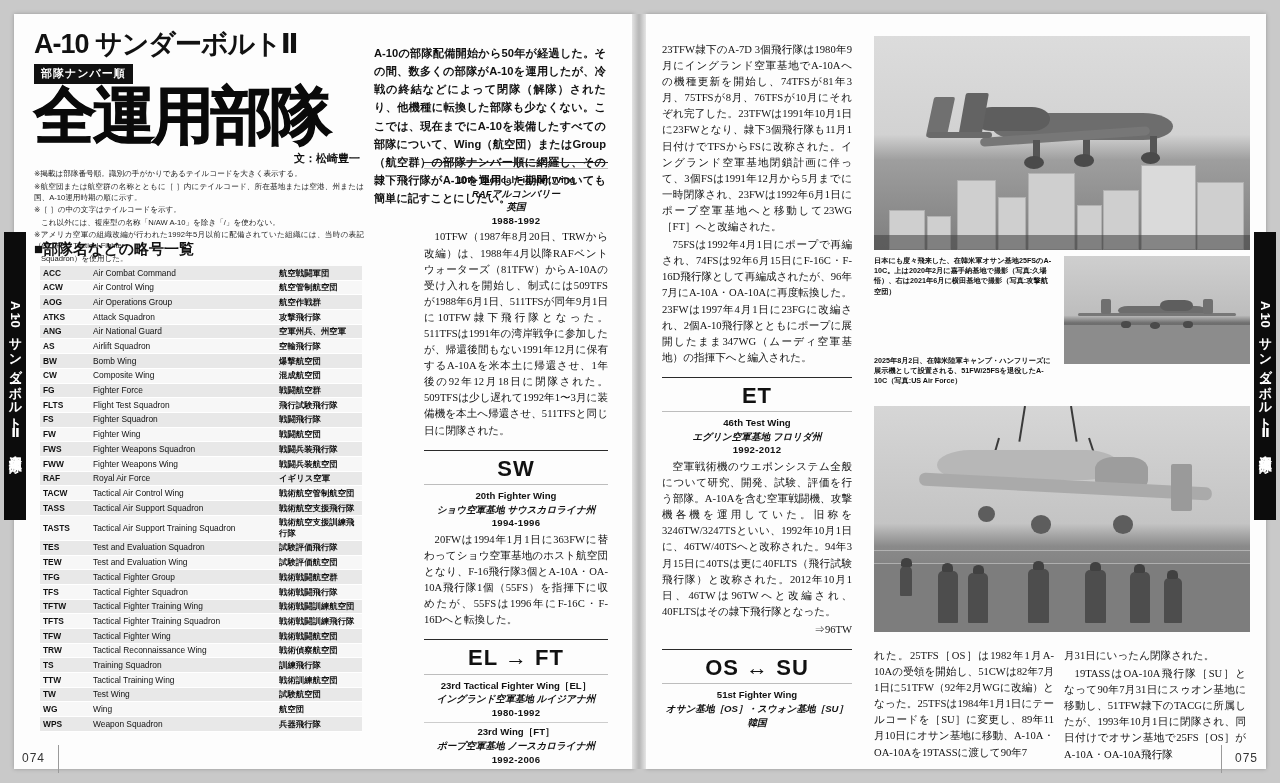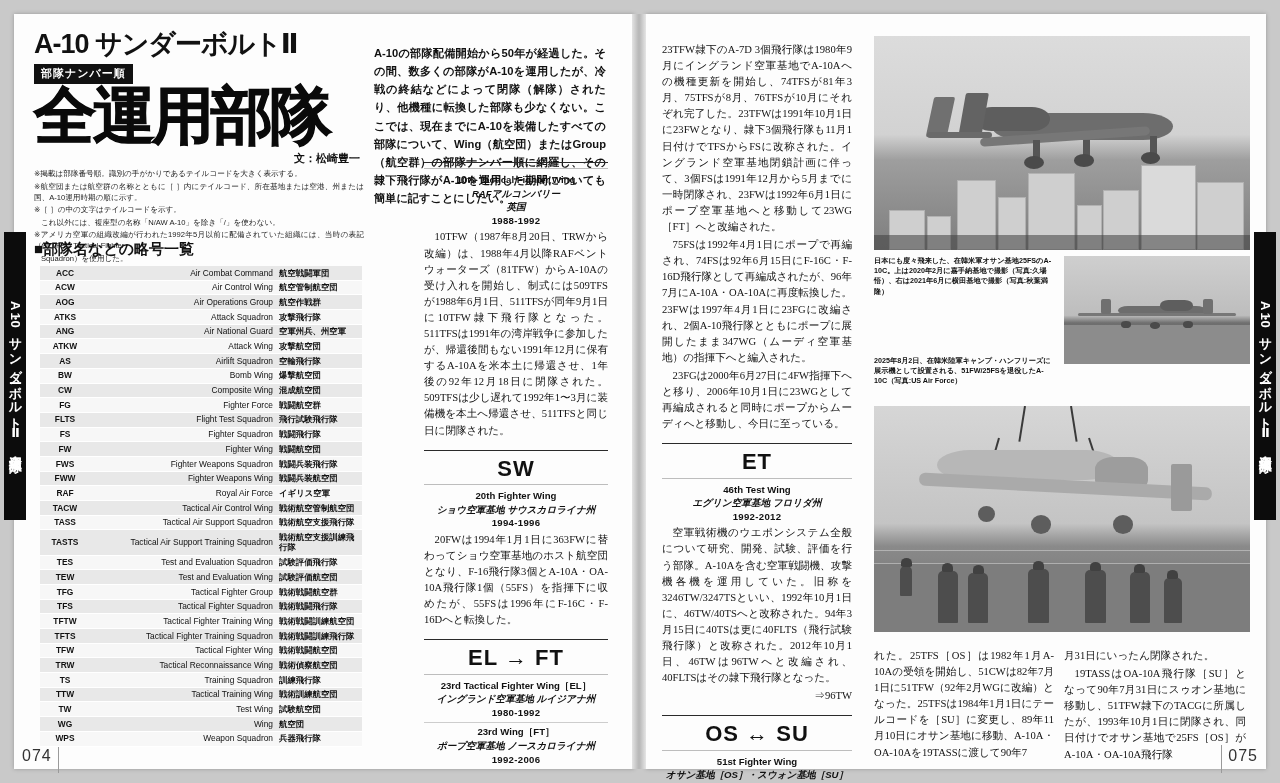--- a/index.html
+++ b/index.html
@@ -36,21 +36,21 @@
     writing-mode:vertical-rl;
     font-size:13px;font-weight:bold;letter-spacing:1px;
     line-height:22px;white-space:nowrap;
   }
   .side-tab-left{left:4px;}
   .side-tab-right{left:1254px;}
 
   
   .folio{
     position:absolute;bottom:18px;
-    font-size:16px;color:#333;letter-spacing:1px;
+    font-size:12px;color:#333;letter-spacing:1px;
   }
   .folio-left{left:22px;}
   .folio-right{right:22px;}
   .folio-rule{
     position:absolute;bottom:10px;width:1px;height:28px;background:#9a9a9a;
   }
   .folio-rule-left{left:58px;}
   .folio-rule-right{right:58px;}
 
   
@@ -99,22 +99,22 @@
   .abbr-table{
     position:absolute;left:40px;top:266px;width:322px;
     border-collapse:collapse;font-size:8.4px;color:#111;
   }
   .abbr-table td{
     padding:1.6px 3px;border-bottom:1px solid #ffffff;
     vertical-align:middle;line-height:1.25;
   }
   .abbr-table tr:nth-child(odd){background:#e8e8e8;}
   .abbr-table tr:nth-child(even){background:#f7f7f7;}
-  .abbr-code{width:44px;font-weight:bold;text-align:center;}
-  .abbr-en{width:180px;text-align:right;}
+  .abbr-code{width:44px;font-weight:bold;}
+  .abbr-en{width:180px;}
   .abbr-ja{text-align:left;font-weight:bold;}
 
   
   .col{position:absolute;font-size:10.3px;color:#111;}
   .col2{left:424px;top:162px;width:184px;}
   .col3{left:662px;top:40px;width:190px;}
   .col4{left:874px;top:646px;width:180px;}
   .col5{left:1064px;top:646px;width:182px;}
 
   .unit-block{margin-bottom:11px;}
@@ -248,25 +248,20 @@
           <td class="abbr-code">ATKS</td>
           <td class="abbr-en">Attack Squadron</td>
           <td class="abbr-ja">攻撃飛行隊</td>
         </tr>
         <tr>
           <td class="abbr-code">ANG</td>
           <td class="abbr-en">Air National Guard</td>
           <td class="abbr-ja">空軍州兵、州空軍</td>
         </tr>
         <tr>
-          <td class="abbr-code">ATKW</td>
-          <td class="abbr-en">Attack Wing</td>
-          <td class="abbr-ja">攻撃航空団</td>
-        </tr>
-        <tr>
           <td class="abbr-code">AS</td>
           <td class="abbr-en">Airlift Squadron</td>
           <td class="abbr-ja">空輸飛行隊</td>
         </tr>
         <tr>
           <td class="abbr-code">BW</td>
           <td class="abbr-en">Bomb Wing</td>
           <td class="abbr-ja">爆撃航空団</td>
         </tr>
         <tr>
@@ -430,21 +425,20 @@
           <div class="ja">ポープ空軍基地 ノースカロライナ州</div>
           <div class="yr">1992-2006</div>
         </div>
       </div>
     </div>
 
   <div class="col col3" id="col3">
       <div class="unit-block">
         <p class="body-p cont">23TFW隷下のA-7D 3個飛行隊は1980年9月にイングランド空軍基地でA-10Aへの機種更新を開始し、74TFSが81年3月、75TFSが8月、76TFSが10月にそれぞれ完了した。23TFWは1991年10月1日に23FWとなり、隷下3個飛行隊も11月1日付けでTFSからFSに改称された。イングランド空軍基地閉鎖計画に伴って、3個FSは1991年12月から5月までに一時閉隊され、23FWは1992年6月1日にポープ空軍基地へと移動して23WG［FT］へと改編された。</p>
         <p class="body-p">75FSは1992年4月1日にポープで再編され、74FSは92年6月15日にF-16C・F-16D飛行隊として再編成されたが、96年7月にA-10A・OA-10Aに再度転換した。23FWは1997年4月1日に23FGに改編され、2個A-10飛行隊とともにポープに展開したまま347WG（ムーディ空軍基地）の指揮下へと編入された。</p>
-        <p class="body-p">23FGは2000年6月27日に4FW指揮下へと移り、2006年10月1日に23WGとして再編成されると同時にポープからムーディへと移動し、今日に至っている。</p>
       </div>
       <div class="unit-block">
         <div class="unit-rule-top"></div>
         <div class="unit-tail">ET</div>
         <div class="unit-rule-mid"></div>
         <div class="unit-hdr">
           <div class="en">46th Test Wing</div>
           <div class="ja">エグリン空軍基地 フロリダ州</div>
           <div class="yr">1992-2012</div>
         </div>
@@ -493,21 +487,21 @@
       <div class="tail" style="left:16%;top:4%;width:8%;height:50%;transform:skewX(-10deg);background:#636363"></div>
       <div class="stab" style="left:4%;top:47%;width:22%;height:7%"></div>
       <div class="strut" style="left:40%;top:56%;width:2.5%;height:22%"></div>
       <div class="gear" style="left:37%;top:74%;width:7%;height:15%"></div>
       <div class="strut" style="left:57%;top:56%;width:2.5%;height:20%"></div>
       <div class="gear" style="left:54%;top:72%;width:7%;height:14%"></div>
       <div class="strut" style="left:80%;top:52%;width:2.5%;height:22%"></div>
       <div class="gear" style="left:77%;top:70%;width:6.5%;height:13%"></div>
     </div>
   </div>
-  <div class="cap" id="cap1">日本にも度々飛来した、在韓米軍オサン基地25FSのA-10C。上は2020年2月に嘉手納基地で撮影（写真:久場悟）、右は2021年6月に横田基地で撮影（写真:秋葉満隆）</div>
+  <div class="cap" id="cap1">日本にも度々飛来した、在韓米軍オサン基地25FSのA-10C。上は2020年2月に嘉手納基地で撮影（写真:久場悟）、右は2021年6月に横田基地で撮影（写真:攻撃航空団）</div>
 
   <div class="photo" id="photo2">
     <div class="sky"></div>
     <div class="ground" style="height:36%"></div>
     <div class="jet" style="left:6%;top:36%;width:88%;height:34%">
       <div class="fuse" style="left:26%;top:30%;width:54%;height:26%"></div>
       <div class="nac" style="left:52%;top:14%;width:20%;height:30%"></div>
       <div class="wing" style="left:2%;top:48%;width:96%;height:9%"></div>
       <div class="tail" style="left:16%;top:10%;width:6%;height:42%"></div>
       <div class="tail" style="left:78%;top:10%;width:6%;height:42%"></div>

